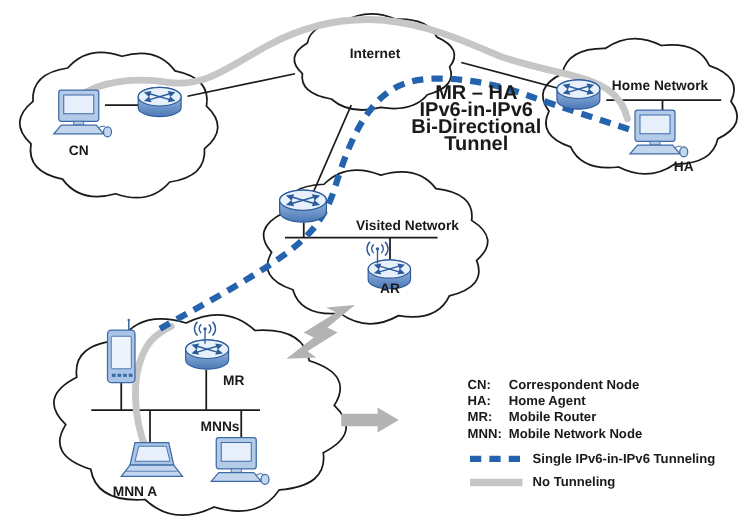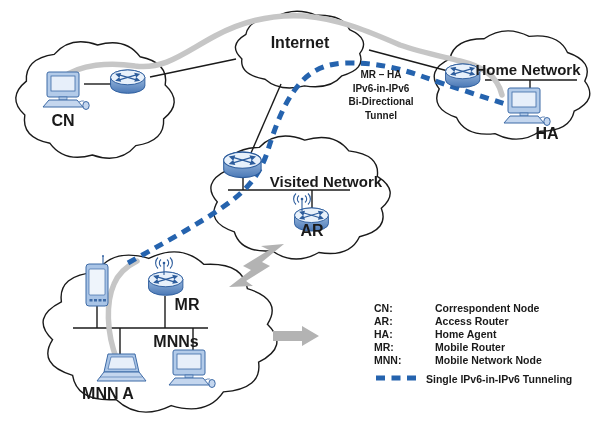--- a/index.html
+++ b/index.html
@@ -1,28 +1,28 @@
 <!DOCTYPE html>
 <html style="--tunnel-blue: #2563ae; --no-tunnel-gray: #c6c6c6;"><head>
 <meta charset="utf-8">
 <style>
   html,body{margin:0;padding:0;background:#fff;}
   #stage{position:relative;width:601px;height:421px;background:#fff;overflow:hidden;
          font-family:"Liberation Sans",sans-serif;}
   #art{position:absolute;left:0;top:0;}
-  .lbl{position:absolute;transform:translate(-50%,-50%);font-weight:bold;font-size:16px;
+  .lbl{position:absolute;transform:translate(-50%,-50%);font-weight:bold;font-size:11px;
        color:#1a1a1a;white-space:nowrap;letter-spacing:0;}
-  .lbl.sm{font-size:15px;}
+  .lbl.sm{font-size:11px;}
   .tunnel-note{position:absolute;left:381px;top:68px;transform:translateX(-50%);
-       text-align:center;font-weight:bold;font-size:10px;line-height:13.5px;color:#1a1a1a;
+       text-align:center;font-weight:bold;font-size:16px;line-height:13.5px;color:#1a1a1a;
        white-space:pre-line;}
   .legend{position:absolute;left:374px;top:302px;font-weight:bold;font-size:10.5px;color:#1a1a1a;}
-  .lg-row{display:flex;line-height:13px;gap:28px;}
+  .lg-row{display:flex;line-height:13px;}
   .lg-abbr{width:33px;}
-  .lg-key{display:flex;align-items:flex-start;height:13px;margin-top:6px;}
+  .lg-key{display:flex;align-items:center;height:13px;margin-top:6px;}
   .lg-key svg{margin-right:6px;display:block;}
   .lg-key-label{white-space:nowrap;}
   .tunnel-stroke{stroke:var(--tunnel-blue,#2563ae);}
   .gray-stroke{stroke:var(--no-tunnel-gray,#c6c6c6);}
 </style>
 </head>
 <body>
 
 <div id="stage">
 
@@ -184,35 +184,37 @@
 IPv6-in-IPv6
 Bi-Directional
 Tunnel</div>
 
   <div class="legend">
     <div class="lg-row">
         <span class="lg-abbr">CN:</span>
         <span class="lg-def">Correspondent Node</span>
       </div>
     <div class="lg-row">
-        <span class="lg-abbr">AR:</span>
-        <span class="lg-def">Access Router</span>
-      </div>
-    <div class="lg-row">
         <span class="lg-abbr">HA:</span>
         <span class="lg-def">Home Agent</span>
       </div>
     <div class="lg-row">
         <span class="lg-abbr">MR:</span>
         <span class="lg-def">Mobile Router</span>
       </div>
     <div class="lg-row">
         <span class="lg-abbr">MNN:</span>
         <span class="lg-def">Mobile Network Node</span>
       </div>
     <div class="lg-key">
       <svg width="46" height="10">
           <line x1="2" y1="5" x2="44" y2="5" stroke-width="5" stroke-dasharray="9 6.5" class="tunnel-stroke"></line>
         </svg>
       <span class="lg-key-label">Single IPv6-in-IPv6 Tunneling</span>
     </div>
+    <div class="lg-key">
+      <svg width="46" height="10">
+          <line x1="2" y1="5" x2="44" y2="5" stroke-width="6" class="gray-stroke"></line>
+        </svg>
+      <span class="lg-key-label">No Tunneling</span>
+    </div>
   </div>
 </div>
 
 </body></html>

